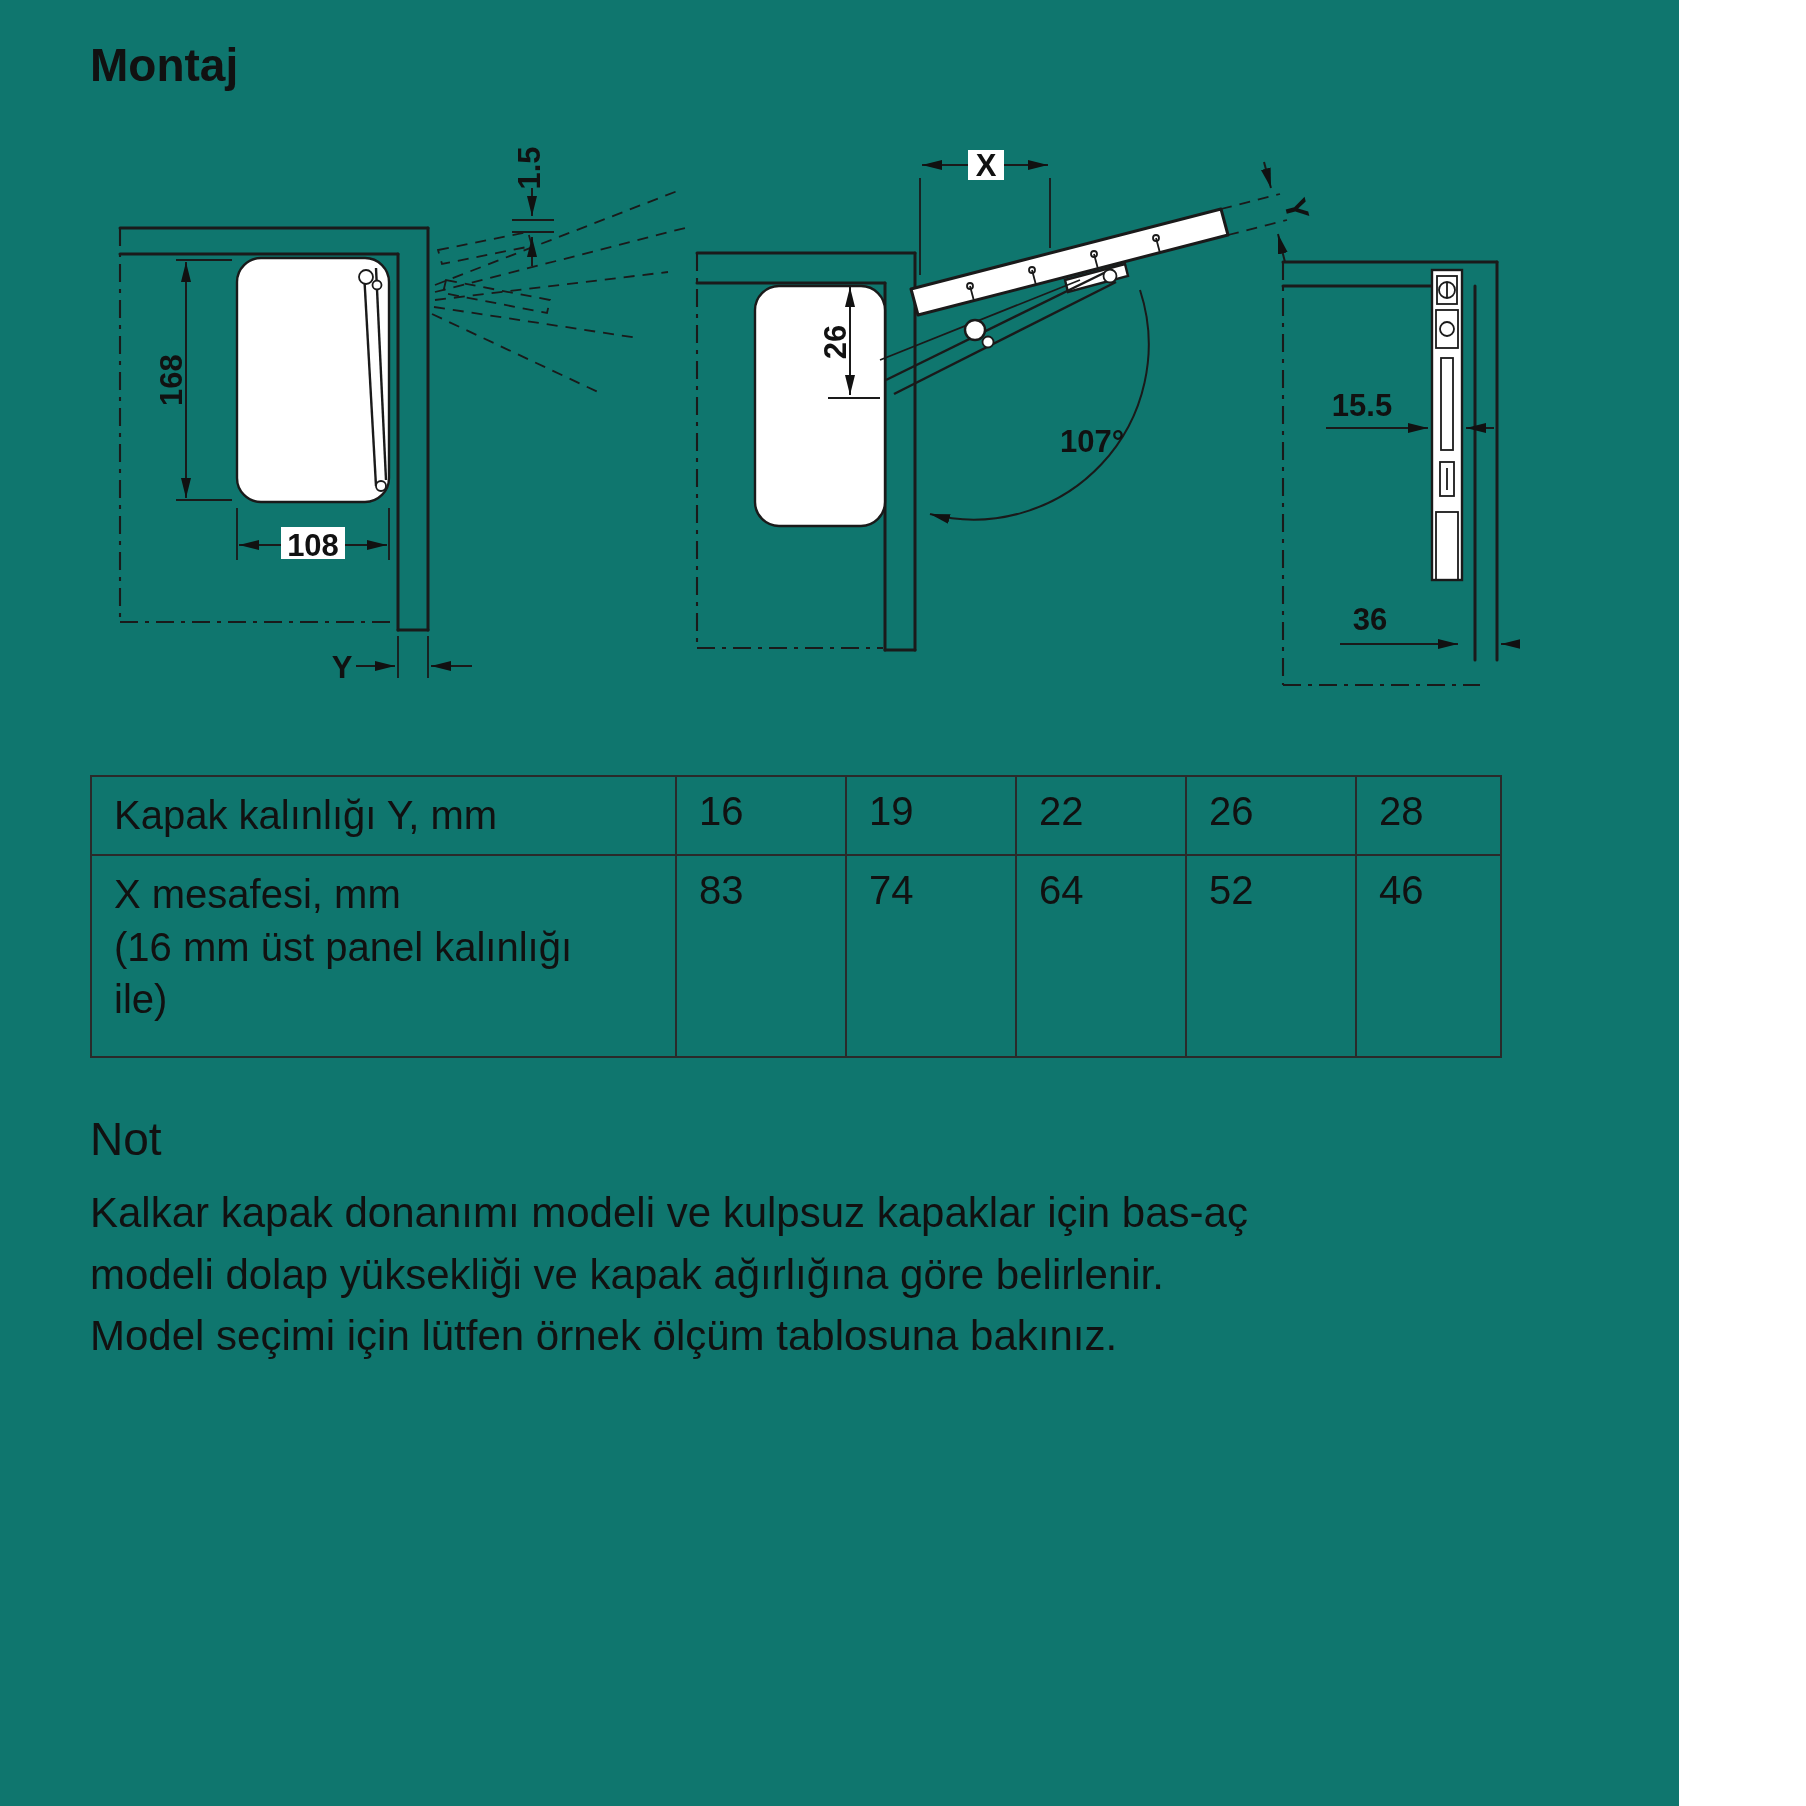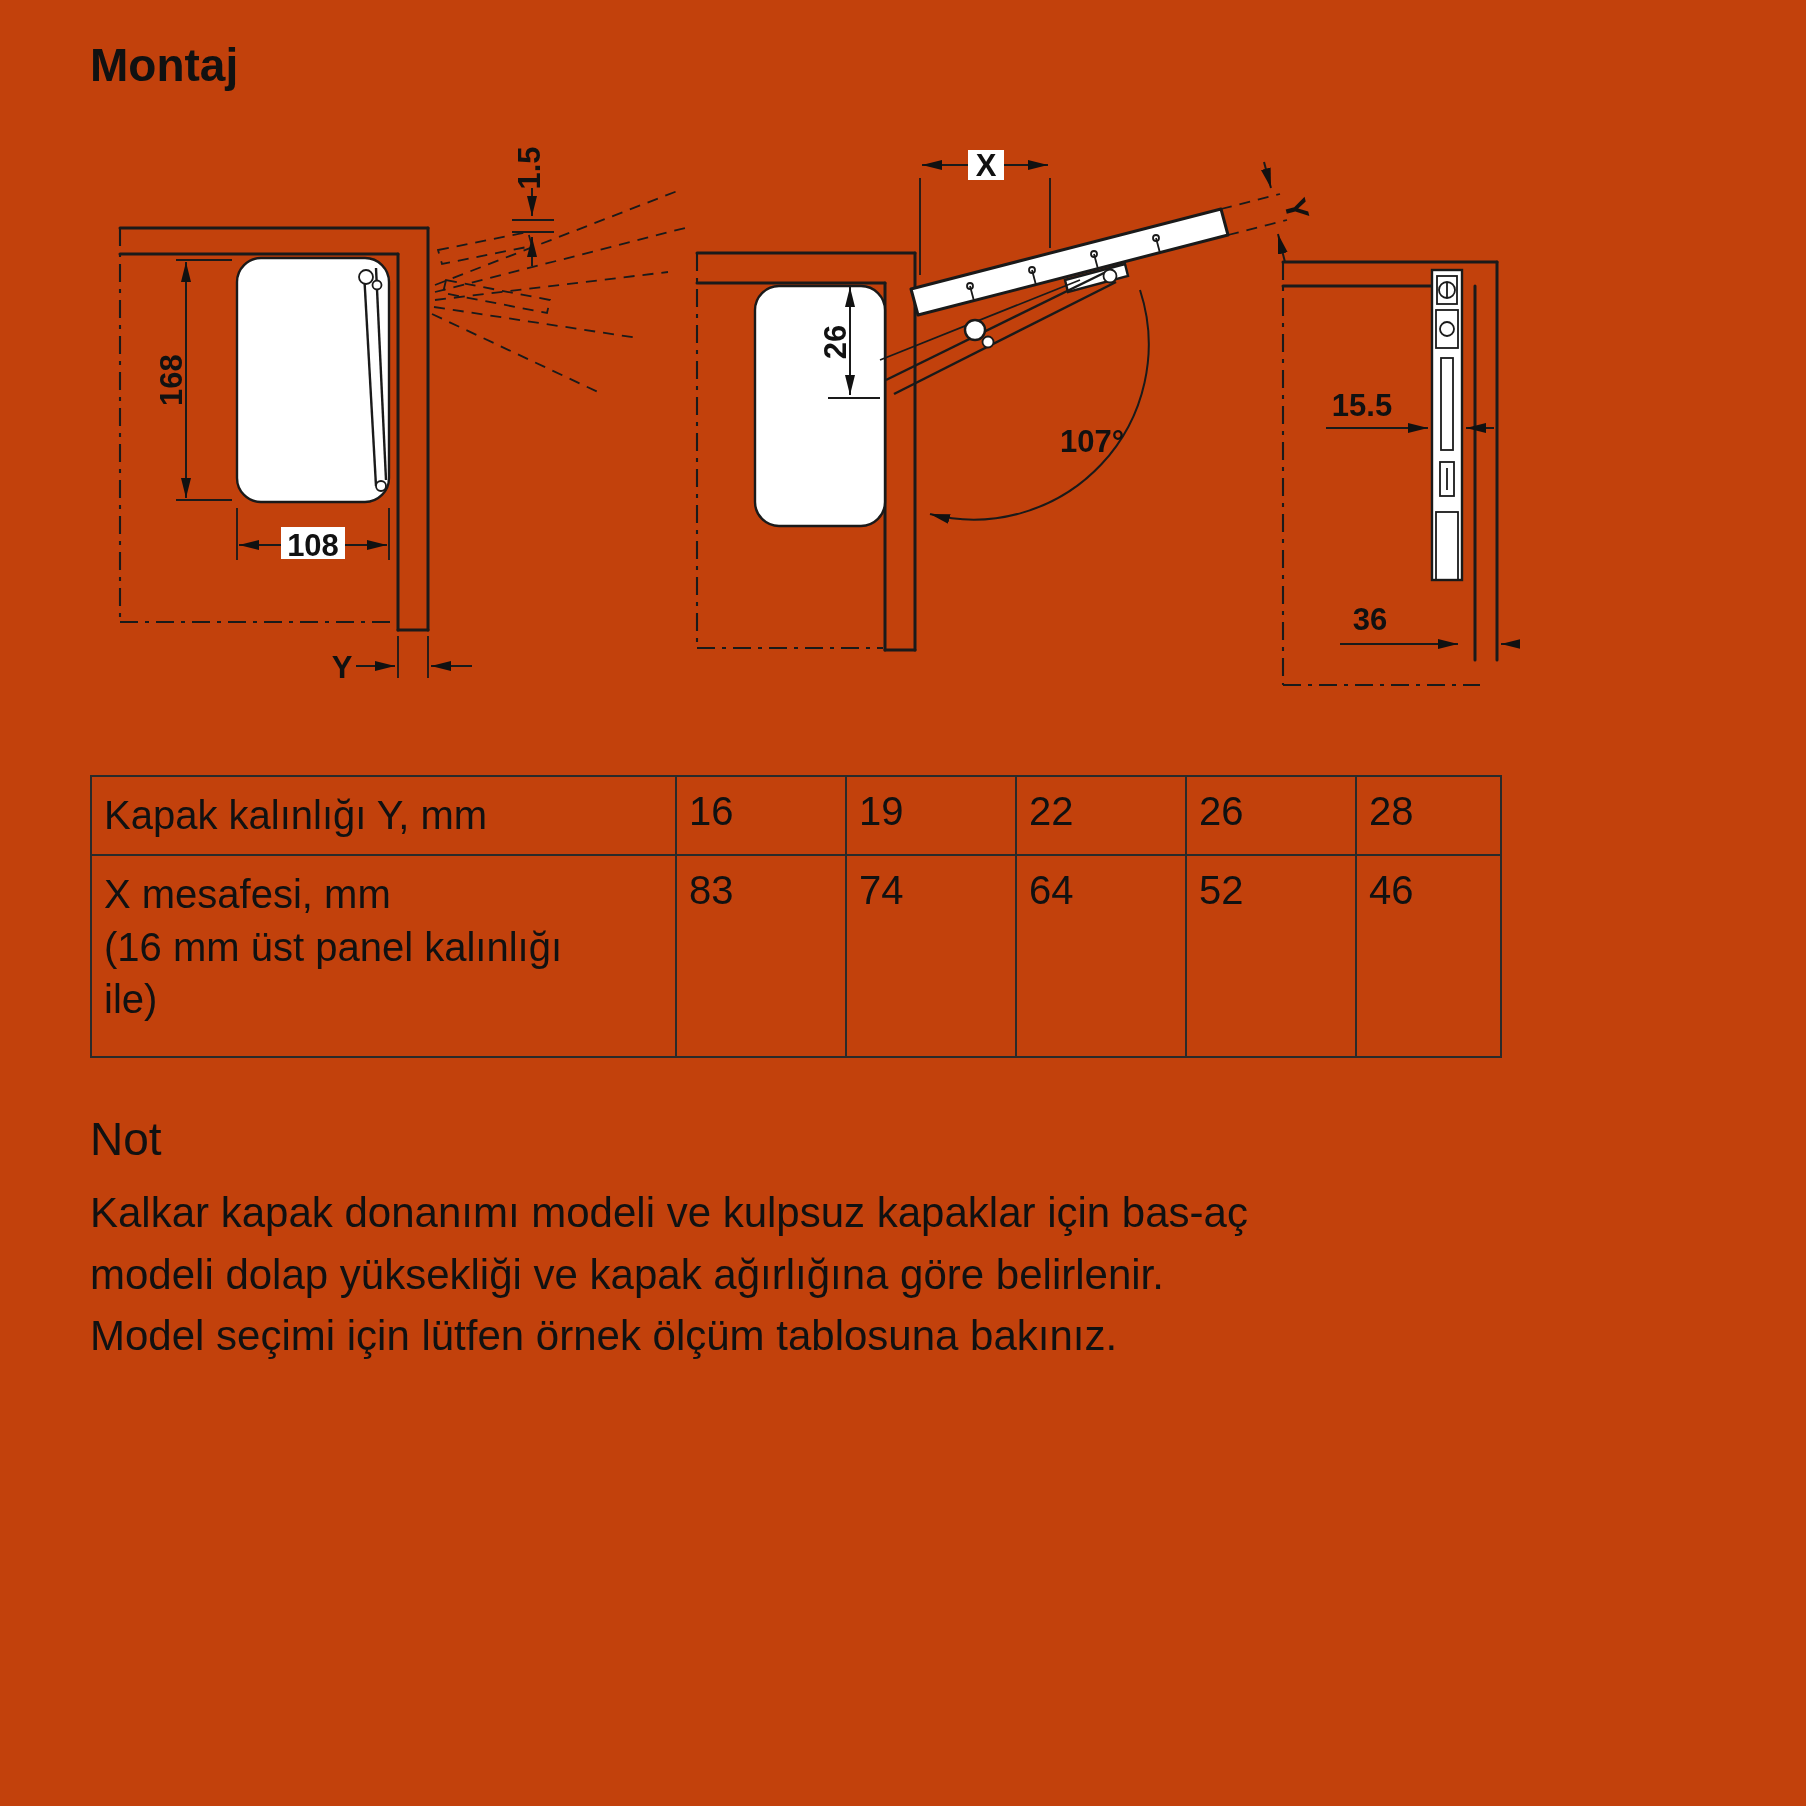--- a/index.html
+++ b/index.html
@@ -1,19 +1,19 @@
 <!DOCTYPE html>
 <html><head>
 <meta charset="utf-8">
 <style>
   html,body { margin:0; padding:0; background:#fff; }
   .page {
     position:relative;
-    width:1806px; height:1806px;
-    background:#c2410c;
+    width:1679px; height:1806px;
+    background:#0f766e;
     font-family:"Liberation Sans", sans-serif;
     color:#111;
     overflow:hidden;
   }
   .page-title {
     position:absolute; left:90px; top:38px;
     font-size:46px; font-weight:bold;
   }
   .diagram-wrap {
     position:absolute; left:80px; top:130px;
@@ -28,21 +28,21 @@
   svg .fillw   { fill:#fff; }
   svg text.dimtext { font-family:"Liberation Sans", sans-serif; font-size:31px; font-weight:bold; fill:#111; }
   .spec-table {
     position:absolute; left:90px; top:775px;
     border-collapse:collapse; table-layout:fixed;
     width:1410px; font-size:40px; color:#111;
   }
   .spec-table td {
     border:2px solid #2a2a2a;
     vertical-align:top;
-    padding:12px 12px 12px 12px;
+    padding:12px 12px 12px 22px;
   }
   .spec-table tr.row-thin td { height:52px; }
   .spec-table tr.row-tall td { height:176px;margin-left:20px; }
   .spec-table .lbl-line { line-height:1.32; }
   .note-block { position:absolute; left:90px; top:1112px; width:1560px; }
   .note-heading { font-size:46px; font-weight:normal; margin:0 0 16px 0; }
   .note-line { font-size:42px; line-height:1.47; }
 </style>
 </head>
 <body>

